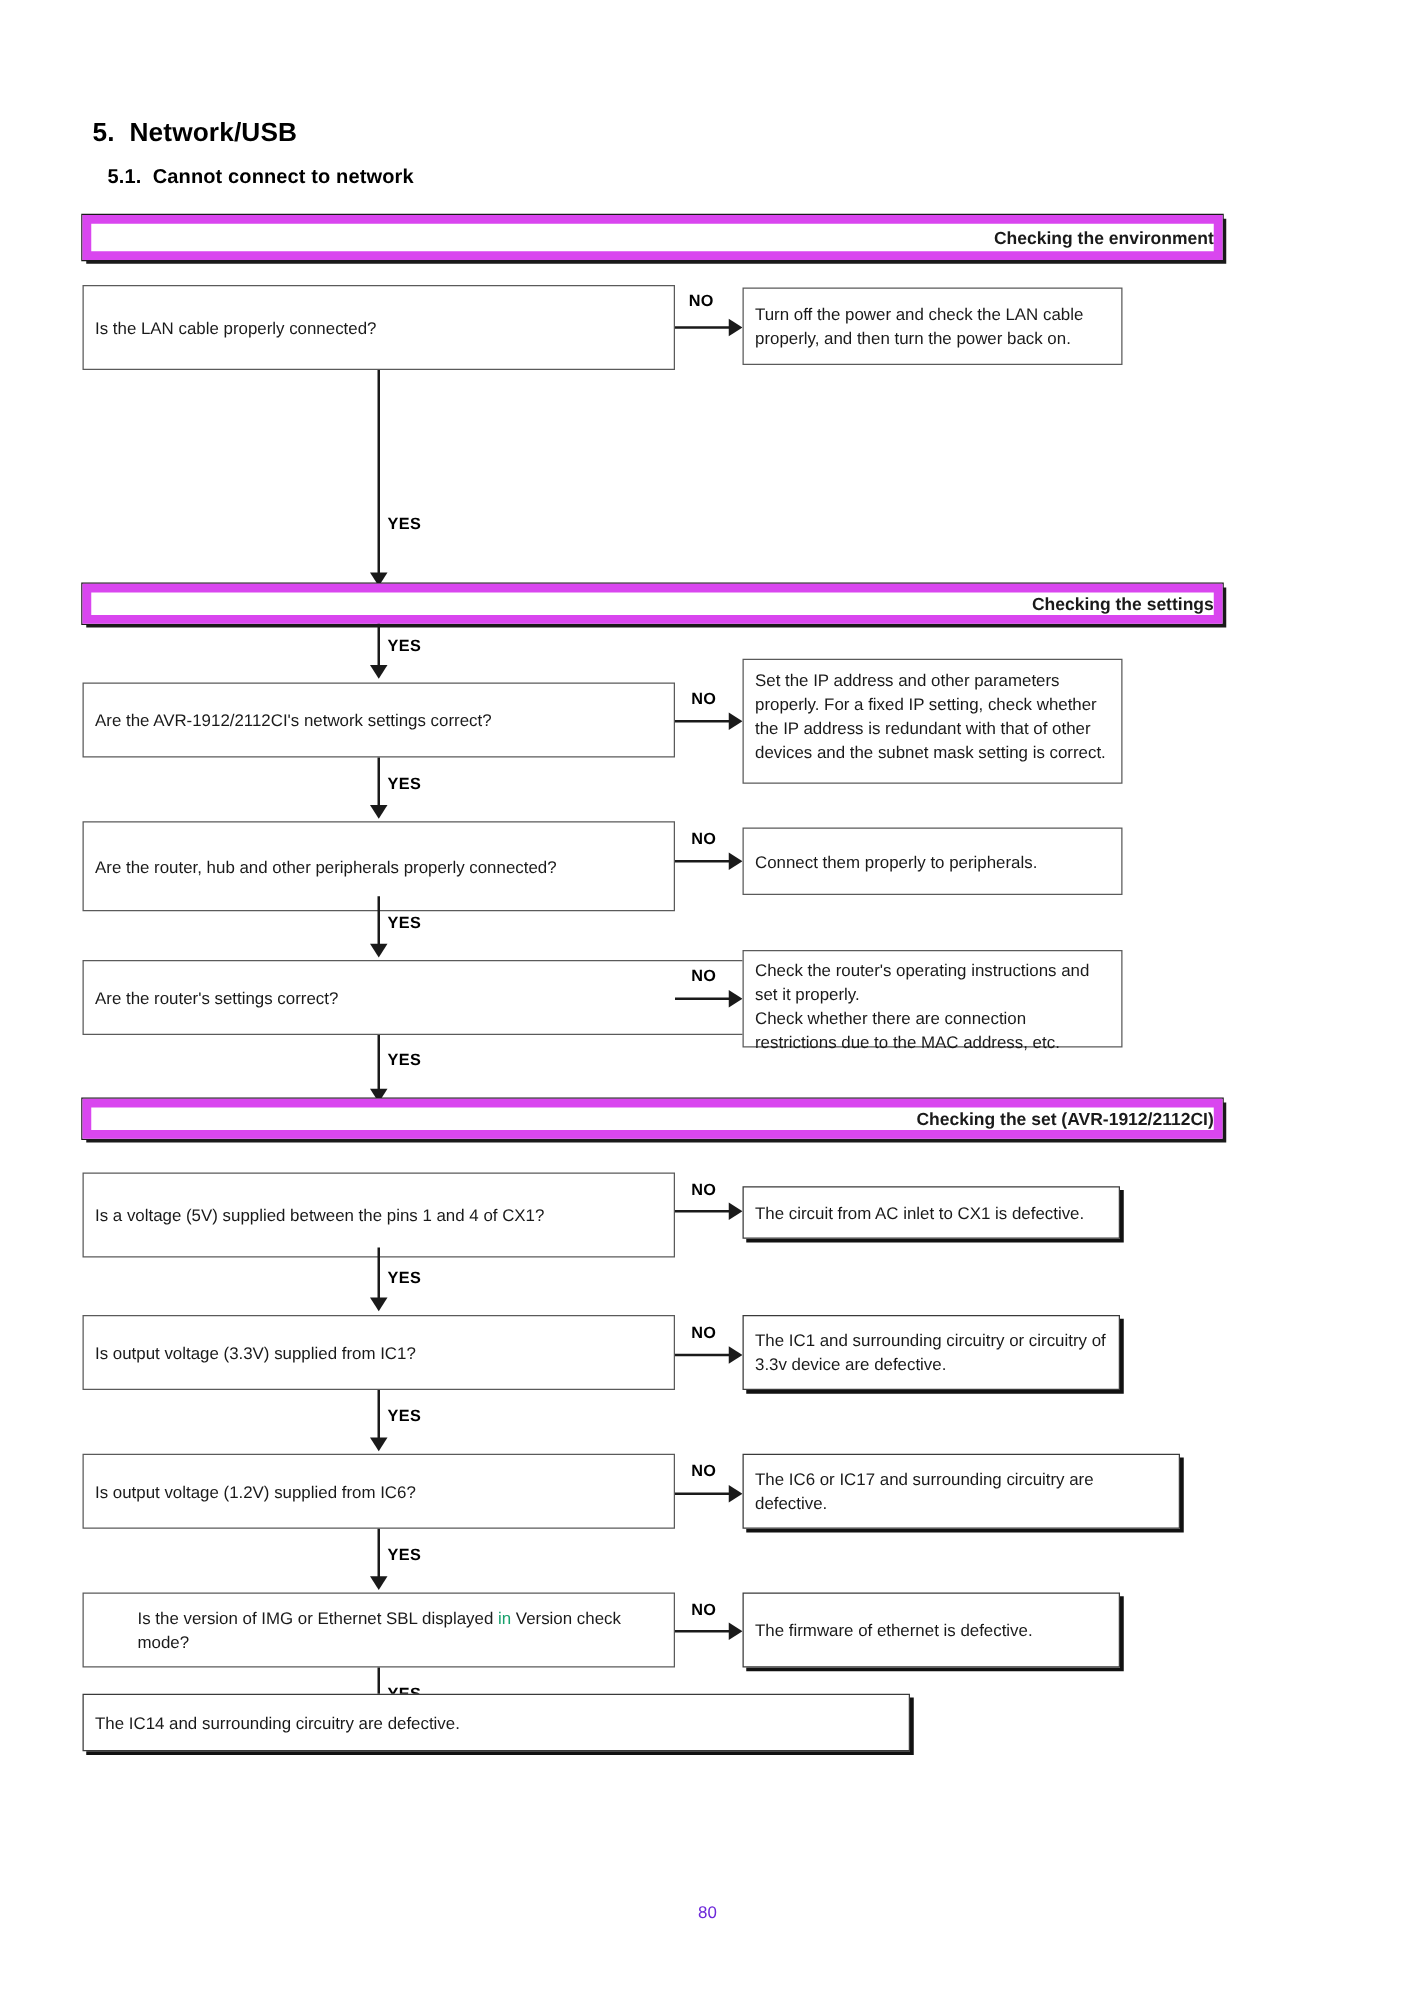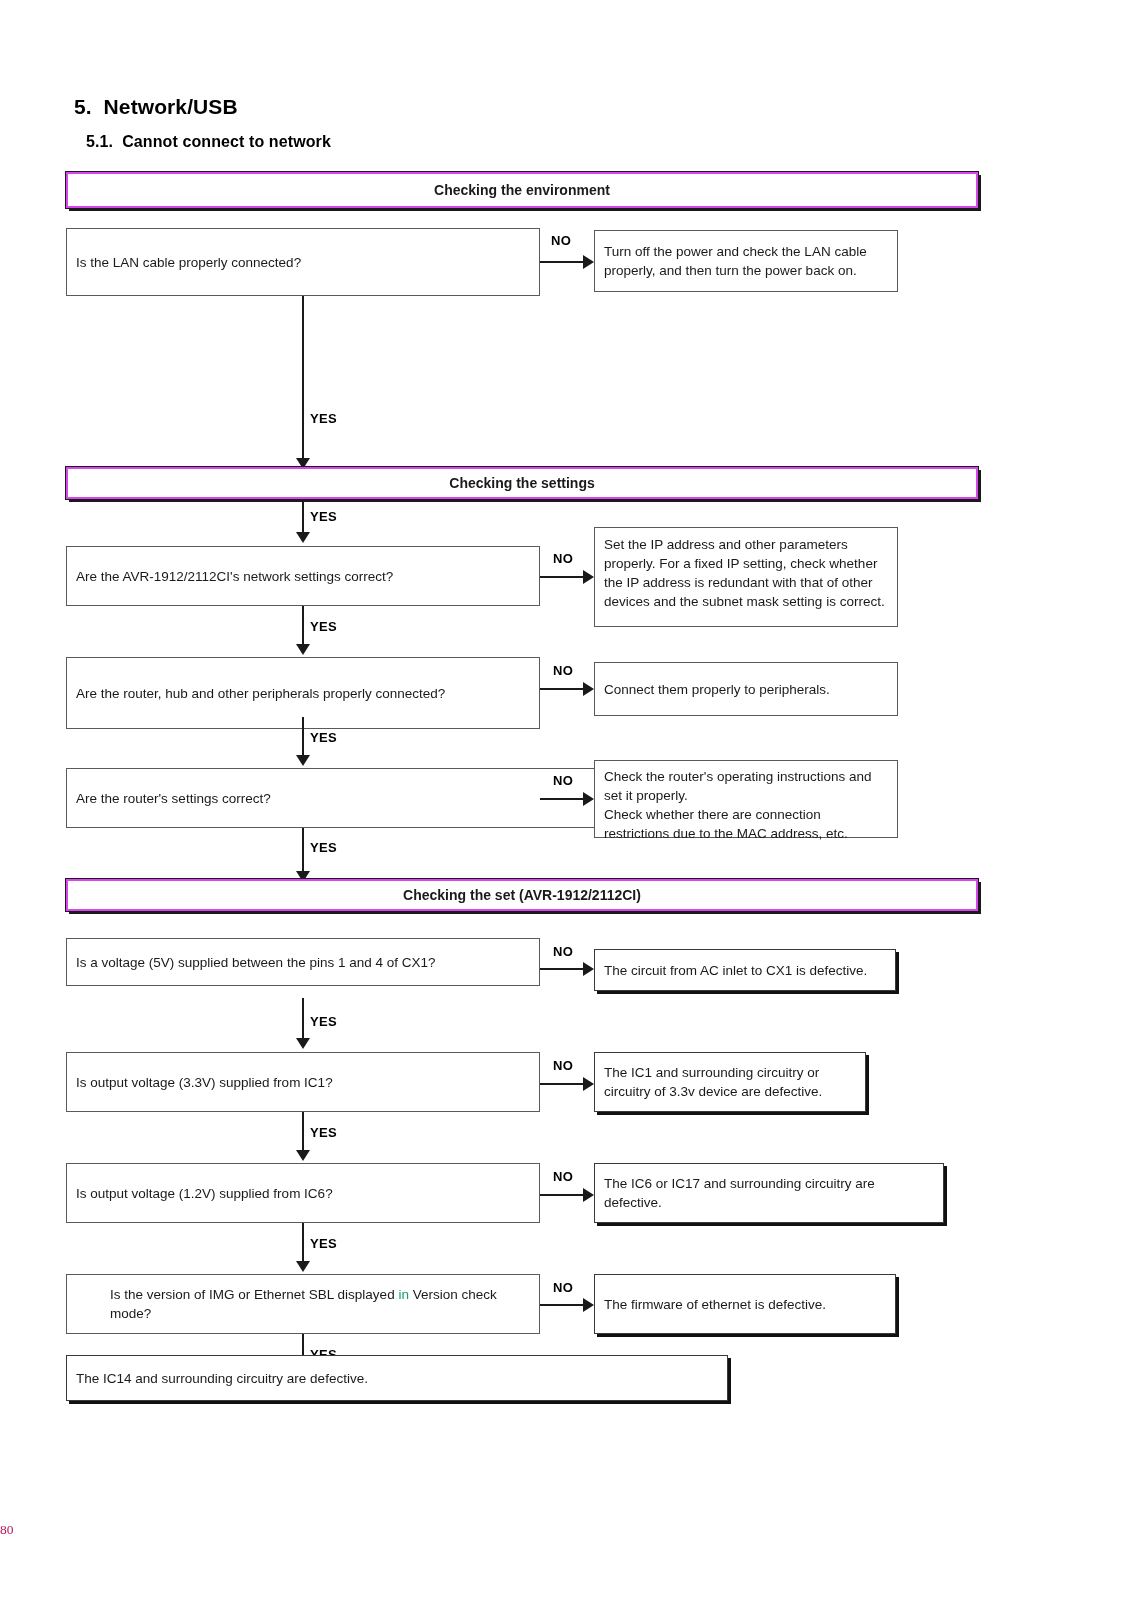--- a/index.html
+++ b/index.html
@@ -33,23 +33,23 @@
   .box .txt{
     font-size:13.5px;
     line-height:19px;
     color:#1a1a1a;
     padding:0 9px;
     white-space:pre-line;
   }
 
   
   .banner{
-    border:2px solid #d946ef;
+    border:7px solid #d946ef;
     box-shadow:3px 3px 0 0 #1a1a1a, 0 0 0 1px #1a1a1a;
-    justify-content:center;
+    justify-content:flex-end;
   }
   .banner .txt{
     font-weight:bold;font-size:14px;text-align:center;padding:0;
   }
 
   
   .shadowbox{
     border:1px solid #3a3a3a;
     box-shadow:3px 3px 0 0 #111;
   }
@@ -71,21 +71,21 @@
   }
   .lbl{
     position:absolute;font-size:13px;font-weight:bold;color:#000;
     letter-spacing:.3px;white-space:pre;
   }
 
   .green{color:#16a06b;}
 
   #page-number{
     position:absolute;left:0;right:0;top:1522px;
-    font-size:13.5px;color:#be185d;font-family:Liberation Serif, serif;
+    text-align:center;font-size:13.5px;color:#6d28d9;
   }
 </style>
 </head>
 <body>
 
 <div class="page">
 
   <div class="h-sec" id="heading-main"><span>5.</span>&nbsp;&nbsp;<span>Network/USB</span></div>
   <div class="h-sec" id="heading-sub"><span>5.1.</span>&nbsp;&nbsp;<span>Cannot connect to network</span></div>
 
@@ -156,41 +156,41 @@
   </div>
 
   <div class="vline" style="left:302px;top:828px;height:45px;"></div>
   <div class="arrow-down" style="left:296px;top:871px;"></div>
   <div class="lbl" style="left:310px;top:840px;">YES</div>
 
   <div class="box banner" style="left:66px;top:879px;width:912px;height:32px;">
     <div class="txt">Checking the set (AVR-1912/2112CI)</div>
   </div>
 
-  <div class="box" style="left:66px;top:938px;width:474px;height:48px;">
+  <div class="box" style="left:66px;top:938px;width:474px;height:68px;">
     <div class="txt">Is a voltage (5V) supplied between the pins 1 and 4 of CX1?</div>
   </div>
   <div class="lbl" style="left:553px;top:944px;">NO</div>
   <div class="hline" style="left:540px;top:968px;width:47px;"></div>
   <div class="arrow-right" style="left:583px;top:962px;"></div>
   <div class="box shadowbox" style="left:594px;top:949px;width:302px;height:42px;">
     <div class="txt">The circuit from AC inlet to CX1 is defective.</div>
   </div>
 
   <div class="vline" style="left:302px;top:998px;height:42px;"></div>
   <div class="arrow-down" style="left:296px;top:1038px;"></div>
   <div class="lbl" style="left:310px;top:1014px;">YES</div>
 
   <div class="box" style="left:66px;top:1052px;width:474px;height:60px;">
     <div class="txt">Is output voltage (3.3V) supplied from IC1?</div>
   </div>
   <div class="lbl" style="left:553px;top:1058px;">NO</div>
   <div class="hline" style="left:540px;top:1083px;width:47px;"></div>
   <div class="arrow-right" style="left:583px;top:1077px;"></div>
-  <div class="box shadowbox" style="left:594px;top:1052px;width:272px;height:60px;">
+  <div class="box shadowbox" style="left:594px;top:1052px;width:302px;height:60px;">
     <div class="txt">The IC1 and surrounding circuitry or circuitry of 3.3v device are defective.</div>
   </div>
 
   <div class="vline" style="left:302px;top:1112px;height:42px;"></div>
   <div class="arrow-down" style="left:296px;top:1150px;"></div>
   <div class="lbl" style="left:310px;top:1125px;">YES</div>
 
   <div class="box" style="left:66px;top:1163px;width:474px;height:60px;">
     <div class="txt">Is output voltage (1.2V) supplied from IC6?</div>
   </div>

